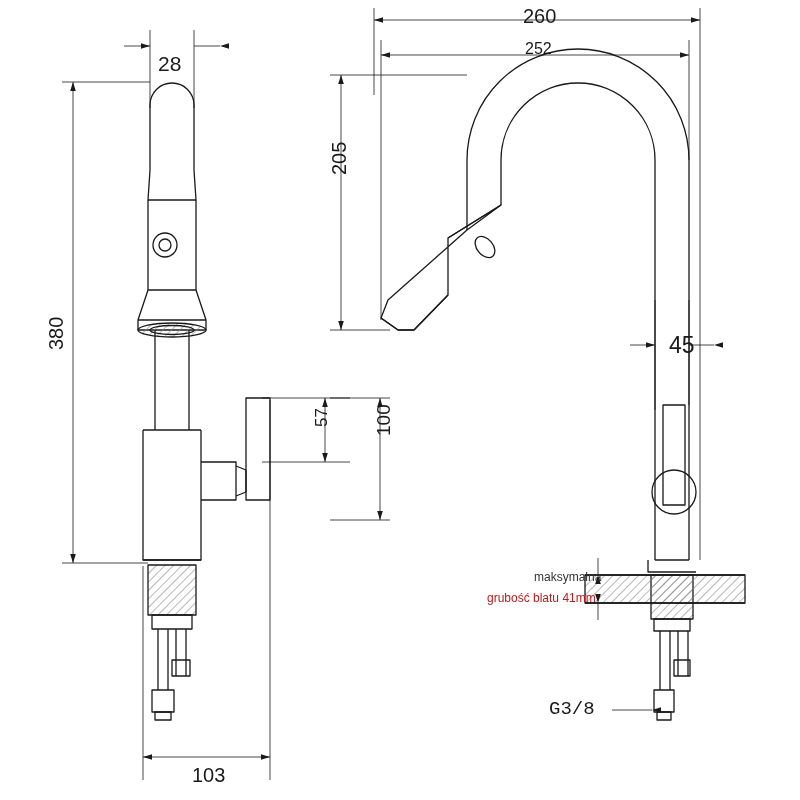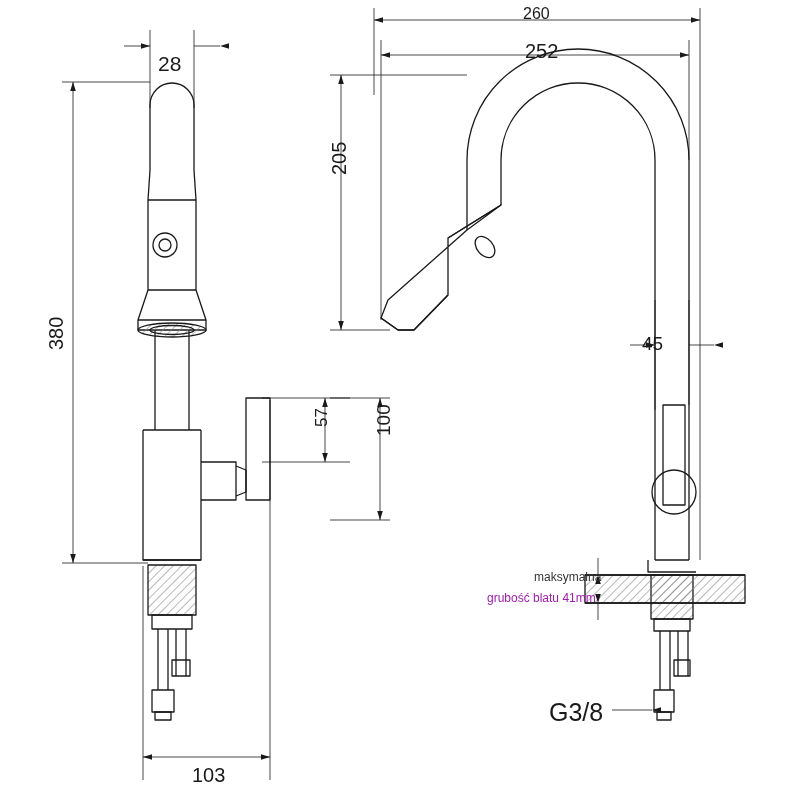--- a/index.html
+++ b/index.html
@@ -20,36 +20,36 @@
     left: 0;
     top: 0;
   }
   .dim-label {
     position: absolute;
     font-family: "Liberation Sans", sans-serif;
     color: #1a1a1a;
     white-space: nowrap;
     line-height: 1;
   }
-  .dim-260 { left: 523px; top: 6px;  font-size: 16px; }
-  .dim-252 { left: 525px; top: 41px; font-size: 20px; }
+  .dim-260 { left: 523px; top: 6px;  font-size: 20px; }
+  .dim-252 { left: 525px; top: 41px; font-size: 16px; }
   .dim-28  { left: 158px; top: 53px; font-size: 21px; }
   .dim-205 { left: 329px; top: 175px; font-size: 20px;
              transform: rotate(-90deg); transform-origin: left top; }
   .dim-380 { left: 46px;  top: 350px; font-size: 20px;
              transform: rotate(-90deg); transform-origin: left top; }
-  .dim-45  { left: 642px; top: 334px; font-size: 19px; }
+  .dim-45  { left: 669px; top: 334px; font-size: 23px; }
   .dim-57  { left: 313px; top: 427px; font-size: 17px;
              transform: rotate(-90deg); transform-origin: left top; }
   .dim-100 { left: 374px; top: 436px; font-size: 19px;
              transform: rotate(-90deg); transform-origin: left top; }
   .dim-103 { left: 192px; top: 765px; font-size: 20px; text-align: right; }
-  .dim-g38 { left: 549px; top: 700px; font-size: 25px; }
+  .dim-g38 { left: 549px; top: 700px; font-size: 19px; font-family: Liberation Mono, monospace; }
   .note-1  { left: 534px; top: 571px; font-size: 12px; color: #333; }
-  .note-2  { left: 487px; top: 592px; font-size: 12px; color: #a21caf; }
+  .note-2  { left: 487px; top: 592px; font-size: 12px; color: #b91c1c; }
 </style>
 </head>
 <body>
 
 <div id="sheet">
 
   <svg width="800" height="800" viewBox="0 0 800 800">
     <defs>
       <pattern id="hatch" width="6" height="6" patternUnits="userSpaceOnUse" patternTransform="rotate(45)">
         <line x1="0" y1="0" x2="0" y2="6" stroke="#888888" stroke-width="1.2"></line>

